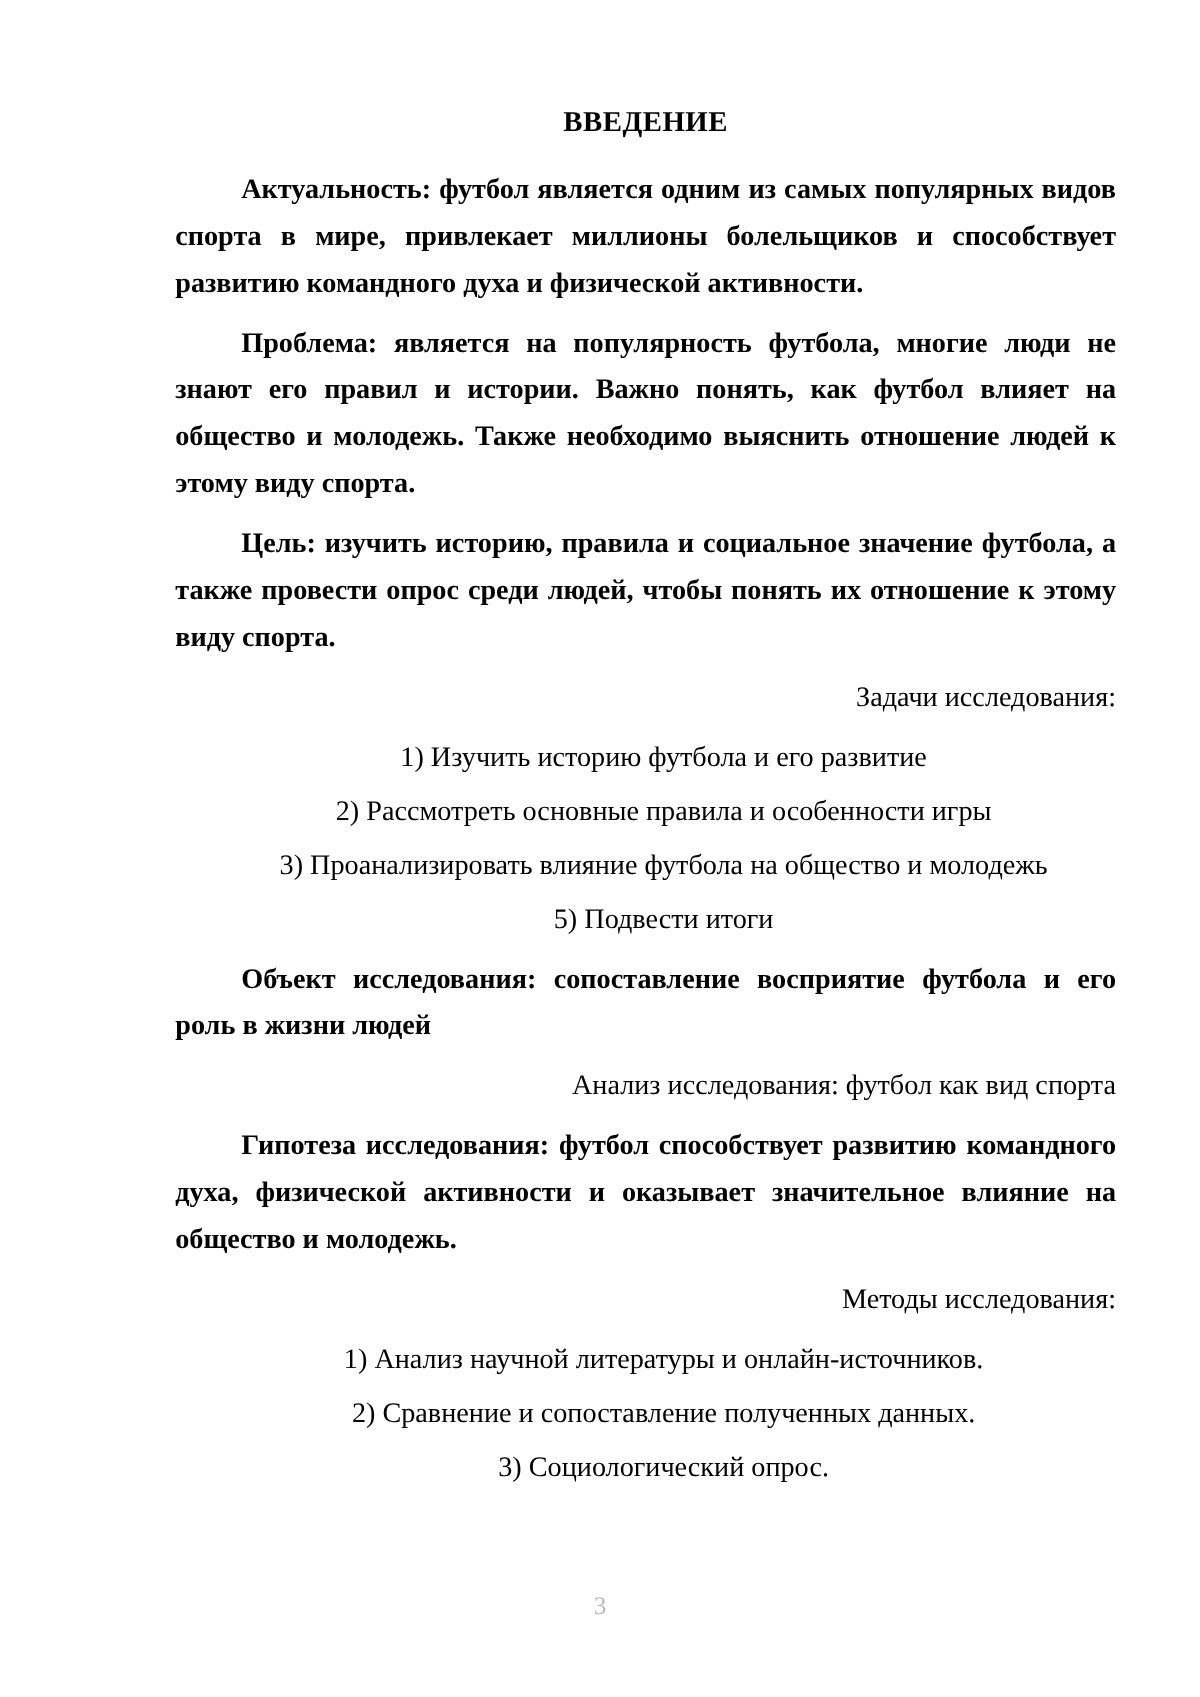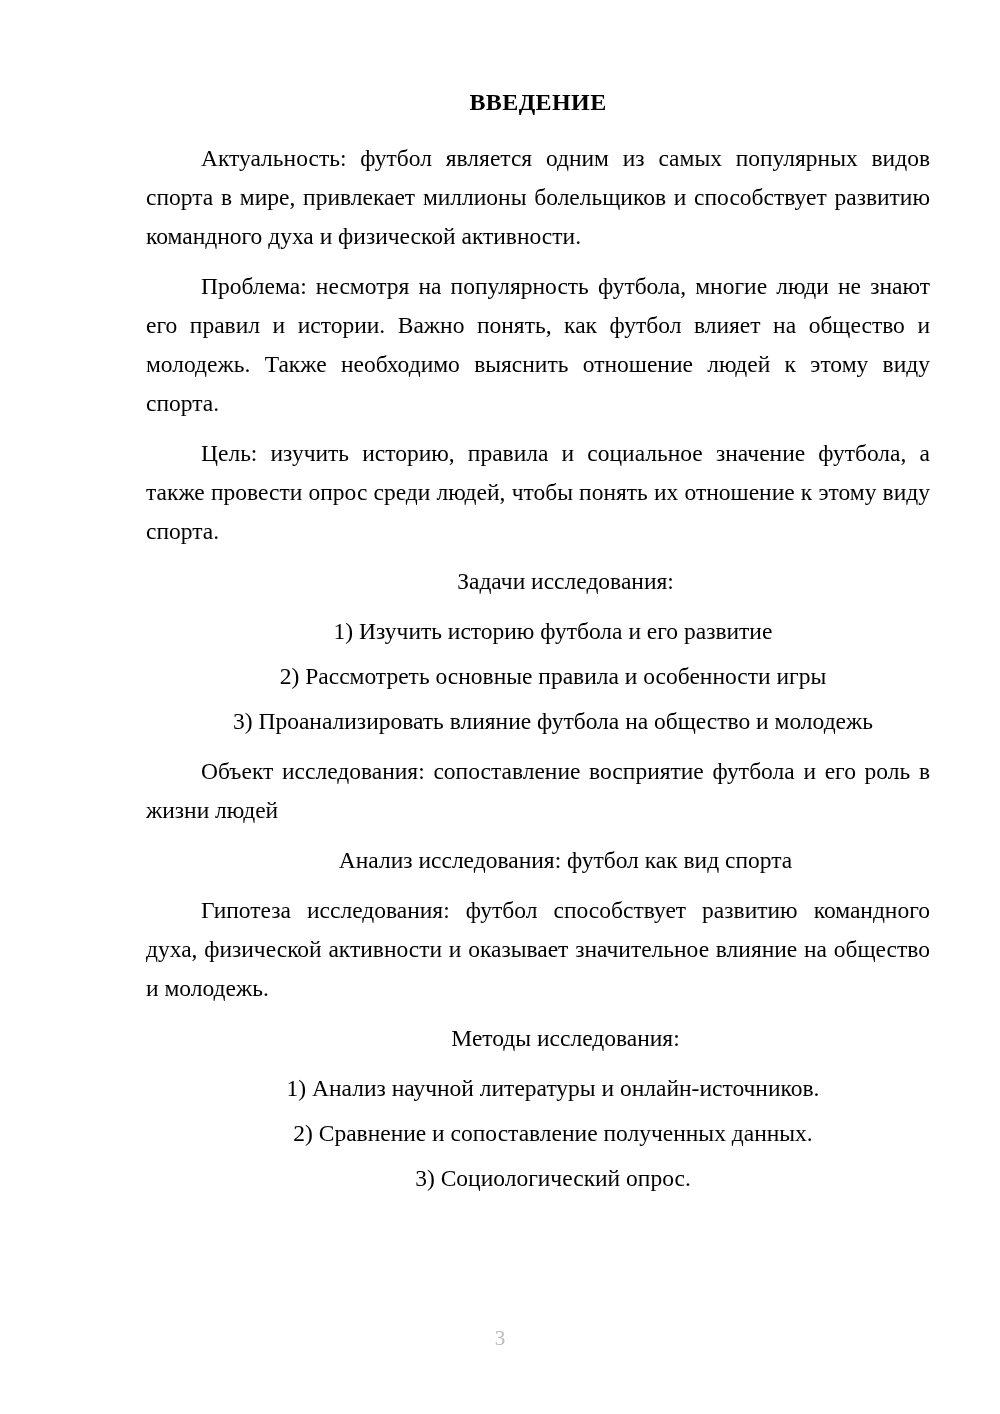--- a/index.html
+++ b/index.html
@@ -32,25 +32,26 @@
     line-height: 1.2;
   }
   .para {
     font-size: 23.5px;
     line-height: 39px;
     text-align: justify;
     text-justify: inter-word;
     text-indent: 55px;
     margin: 0 0 11px 0;
     hyphens: none;
+    font-weight: bold;
   }
   .para-plain {
     font-size: 23.5px;
     line-height: 39px;
-    text-align: center;
+    text-align: right;
     text-indent: 55px;
     margin: 0 0 11px 0;
   }
   .list {
     list-style: none;
     margin: 0 0 11px 0;
     padding: 0;
   }
   .list-item {
     font-size: 23.5px;
@@ -75,30 +76,31 @@
 <body>
 
 <div class="page">
 
   <div class="content">
 
     <h1 class="doc-title">ВВЕДЕНИЕ</h1>
 
     <p class="para">Актуальность: футбол является одним из самых популярных видов спорта в мире, привлекает миллионы болельщиков и способствует развитию командного духа и физической активности.</p>
 
-    <p class="para">Проблема: несмотря на популярность футбола, многие люди не знают его правил и истории. Важно понять, как футбол влияет на общество и молодежь. Также необходимо выяснить отношение людей к этому виду спорта.</p>
+    <p class="para">Проблема: является на популярность футбола, многие люди не знают его правил и истории. Важно понять, как футбол влияет на общество и молодежь. Также необходимо выяснить отношение людей к этому виду спорта.</p>
 
     <p class="para">Цель: изучить историю, правила и социальное значение футбола, а также провести опрос среди людей, чтобы понять их отношение к этому виду спорта.</p>
 
     <p class="para-plain">Задачи исследования:</p>
 
     <ul class="list">
       <li class="list-item">1) Изучить историю футбола и его развитие</li>
       <li class="list-item">2) Рассмотреть основные правила и особенности игры</li>
       <li class="list-item">3) Проанализировать влияние футбола на общество и молодежь</li>
+      <li class="list-item">5) Подвести итоги</li>
     </ul>
 
     <p class="para">Объект исследования: сопоставление восприятие футбола и его роль в жизни людей</p>
 
     <p class="para-plain">Анализ исследования: футбол как вид спорта</p>
 
     <p class="para">Гипотеза исследования: футбол способствует развитию командного духа, физической активности и оказывает значительное влияние на общество и молодежь.</p>
 
     <p class="para-plain">Методы исследования:</p>
 

